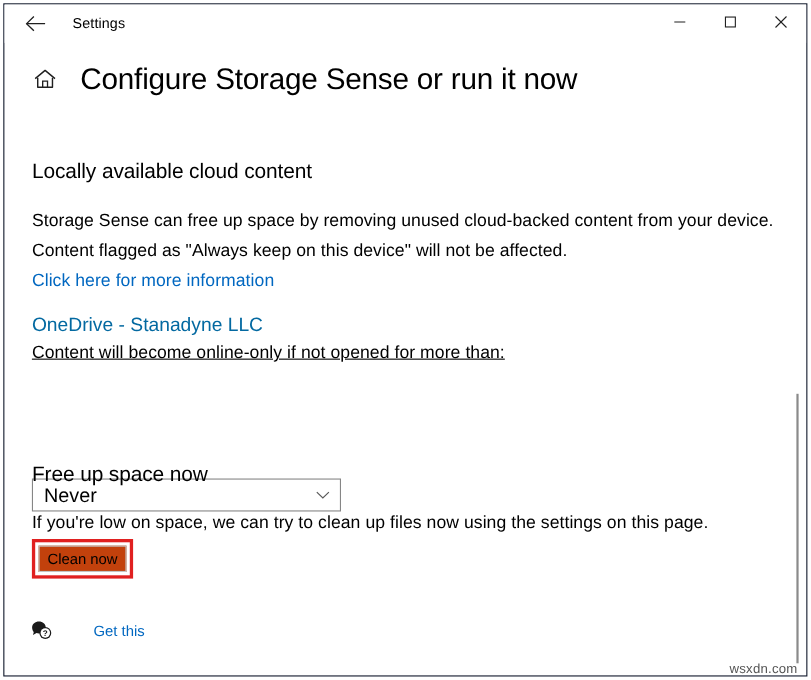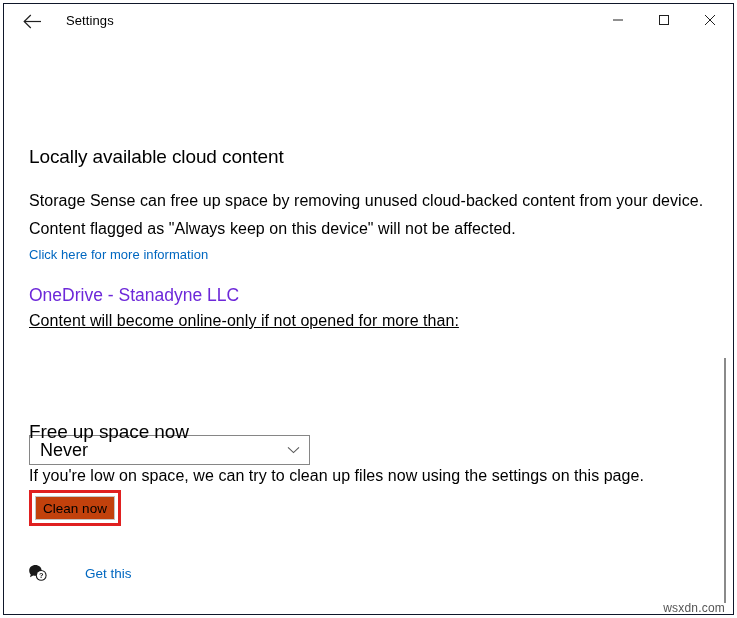--- a/index.html
+++ b/index.html
@@ -116,21 +116,21 @@
     font-weight: 400;
     color: #000000;
     letter-spacing: -0.1px;
   }
   .body-text {
     font-size: 16px;
     color: #000000;
     letter-spacing: 0.05px;
   }
   .link {
-    font-size: 13px;
+    font-size: 16px;
     color: #0067c0;
     cursor: default;
     letter-spacing: 0.05px;
     text-decoration: none;
   }
 
   .abs { position: absolute; white-space: nowrap; }
 
   
   .combo {
@@ -274,32 +274,42 @@
           <span>
             <svg width="12" height="12" viewBox="0 0 12 12">
               <line x1="1" y1="1" x2="11" y2="11" stroke="#202020" stroke-width="1"></line>
               <line x1="11" y1="1" x2="1" y2="11" stroke="#202020" stroke-width="1"></line>
             </svg>
           </span>
         </div>
       </div>
     </div>
 
+    <div class="page-header">
+      <div class="home-icon">
+        <svg width="22" height="20" viewBox="0 0 22 20">
+          <path d="M2 9.5 L11 2 L20 9.5" fill="none" stroke="#202020" stroke-width="1.3" stroke-linejoin="round"></path>
+          <path d="M4.3 8.6 L4.3 17.3 L17.7 17.3 L17.7 8.6" fill="none" stroke="#202020" stroke-width="1.3" stroke-linejoin="round"></path>
+          <path d="M8.8 17.3 L8.8 11.8 L13.2 11.8 L13.2 17.3" fill="none" stroke="#202020" stroke-width="1.2"></path>
+        </svg>
+      </div>
+      <div class="page-title">Configure Storage Sense or run it now</div>
+    </div>
 
     <div class="content">
 
       <div class="abs section-title" style="left:25px; top:42px;">Locally available cloud content</div>
 
       <div class="abs body-text" style="left:25px; top:88px;">Storage Sense can free up space by removing unused cloud-backed content from your device.</div>
 
       <div class="abs body-text" style="left:25px; top:116px;">Content flagged as "Always keep on this device" will not be affected.</div>
 
       <div class="abs link" style="left:25px; top:143px;">Click here for more information</div>
 
-      <div class="abs" style="left:25px; top:181px; font-size:17.5px; color:#6d28d9;">OneDrive - Stanadyne LLC</div>
+      <div class="abs" style="left:25px; top:181px; font-size:17.5px; color:#0369a1;">OneDrive - Stanadyne LLC</div>
 
       <div class="abs body-text" style="left:25px; top:208px;text-decoration:underline;">Content will become online-only if not opened for more than:</div>
 
       <div class="combo">
         <span class="combo-value">Never</span>
         <span class="combo-chevron">
           <svg width="13" height="8" viewBox="0 0 13 8">
             <path d="M1 1.4 L6.5 6.6 L12 1.4" fill="none" stroke="#5a5a5a" stroke-width="1.1"></path>
           </svg>
         </span>

